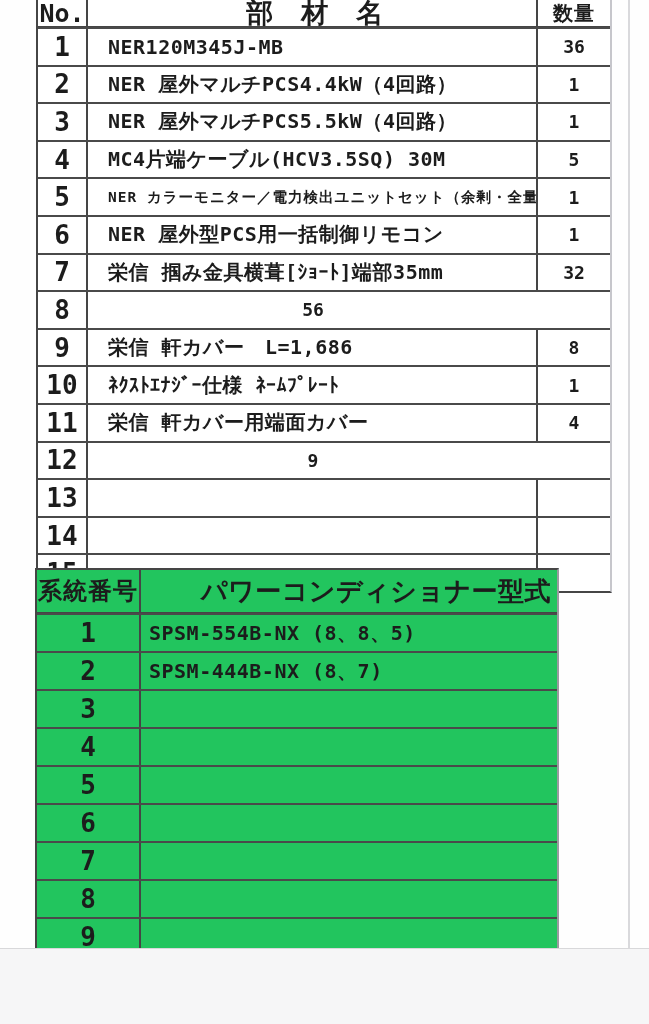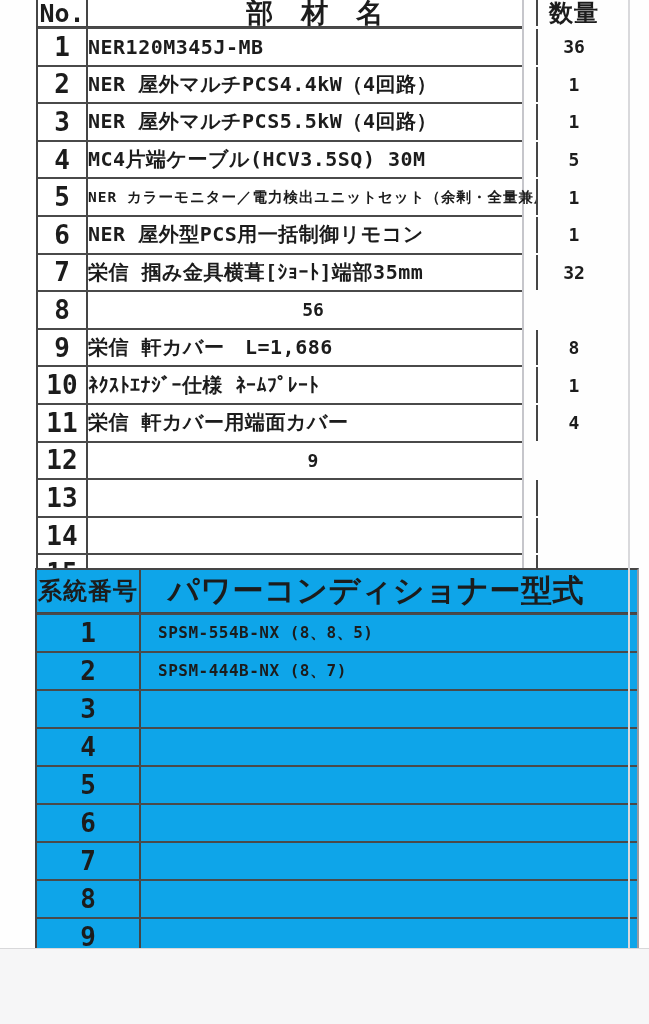--- a/index.html
+++ b/index.html
@@ -6,56 +6,56 @@
   body{
     width:649px;height:1024px;overflow:hidden;position:relative;
     background:#fefefe;
     font-family:"DejaVu Sans Mono","DejaVu Sans","Liberation Sans",sans-serif;
     color:#1c1c1c;
   }
   .page{position:absolute;inset:0;}
 
   
   .t1{
-    position:absolute;left:36px;top:0;width:488px;
+    position:absolute;left:36px;top:0;width:576px;
     border-left:2px solid #454545;
     border-right:2px solid #c6c6cb;
     border-bottom:2px solid #454545;
     box-sizing:border-box;
     background:#fff;
   }
   .t1 .row{display:grid;grid-template-columns:50px 450px 72px;}
   .t1-header{height:26px;border-bottom:1px solid #454545;}
   .t1-body .row{height:35.6px;border-top:2px solid #4a4a4a;}
   .cell{display:flex;align-items:center;box-sizing:border-box;overflow:hidden;white-space:nowrap;}
   .cell.no{justify-content:center;border-right:2px solid #454545;font-size:26px;font-weight:bold;}
-  .cell.name{padding-left:0;border-right:2px solid #454545;font-size:20px;font-weight:bold;letter-spacing:.5px;}
+  .cell.name{padding-left:20px;border-right:2px solid #454545;font-size:20px;font-weight:bold;letter-spacing:.5px;}
   .cell.name.small{font-size:14.5px;letter-spacing:1px;}
   .cell.qty{justify-content:center;font-size:18px;font-weight:bold;}
   .hcell{font-weight:bold;}
   .t1-header .no{font-size:25px;}
   .t1-header .name{justify-content:center;font-size:27px;padding-left:6px;}
-  .t1-header .qty{font-size:24px;letter-spacing:1px;}
+  .t1-header .qty{font-size:20px;letter-spacing:1px;}
 
   
   .t2{
-    position:absolute;left:35px;top:568px;width:604px;
+    position:absolute;left:35px;top:568px;width:524px;
     border-left:2px solid #454545;
     border-right:2px solid #9a9aa0;
     border-top:2px solid #454545;
     box-sizing:border-box;
-    background:#0ea5e9;
+    background:#22c55e;
   }
   .t2 .row{display:grid;grid-template-columns:104px 470px;}
   .t2-header{height:42px;border-bottom:1px solid #454545;}
   .t2-body .row{height:36px;border-top:2px solid #4a4a4a;}
   .cell.sysno{justify-content:center;border-right:2px solid #454545;font-size:26px;font-weight:bold;}
-  .cell.model{padding-left:17px;font-size:16px;font-weight:bold;letter-spacing:.5px;}
+  .cell.model{padding-left:8px;font-size:20px;font-weight:bold;letter-spacing:.5px;}
   .t2-header .sysno{font-size:24px;letter-spacing:1px;}
-  .t2-header .model{justify-content:center;font-size:31px;padding-left:0;}
+  .t2-header .model{justify-content:center;font-size:26px;padding-left:0;}
 
   
   .page-edge{
     position:absolute;left:628px;top:0;width:2px;height:948px;
     background:#d9d9dc;
   }
 
   
   .toolbar{
     position:absolute;left:0;top:948px;width:649px;height:76px;

